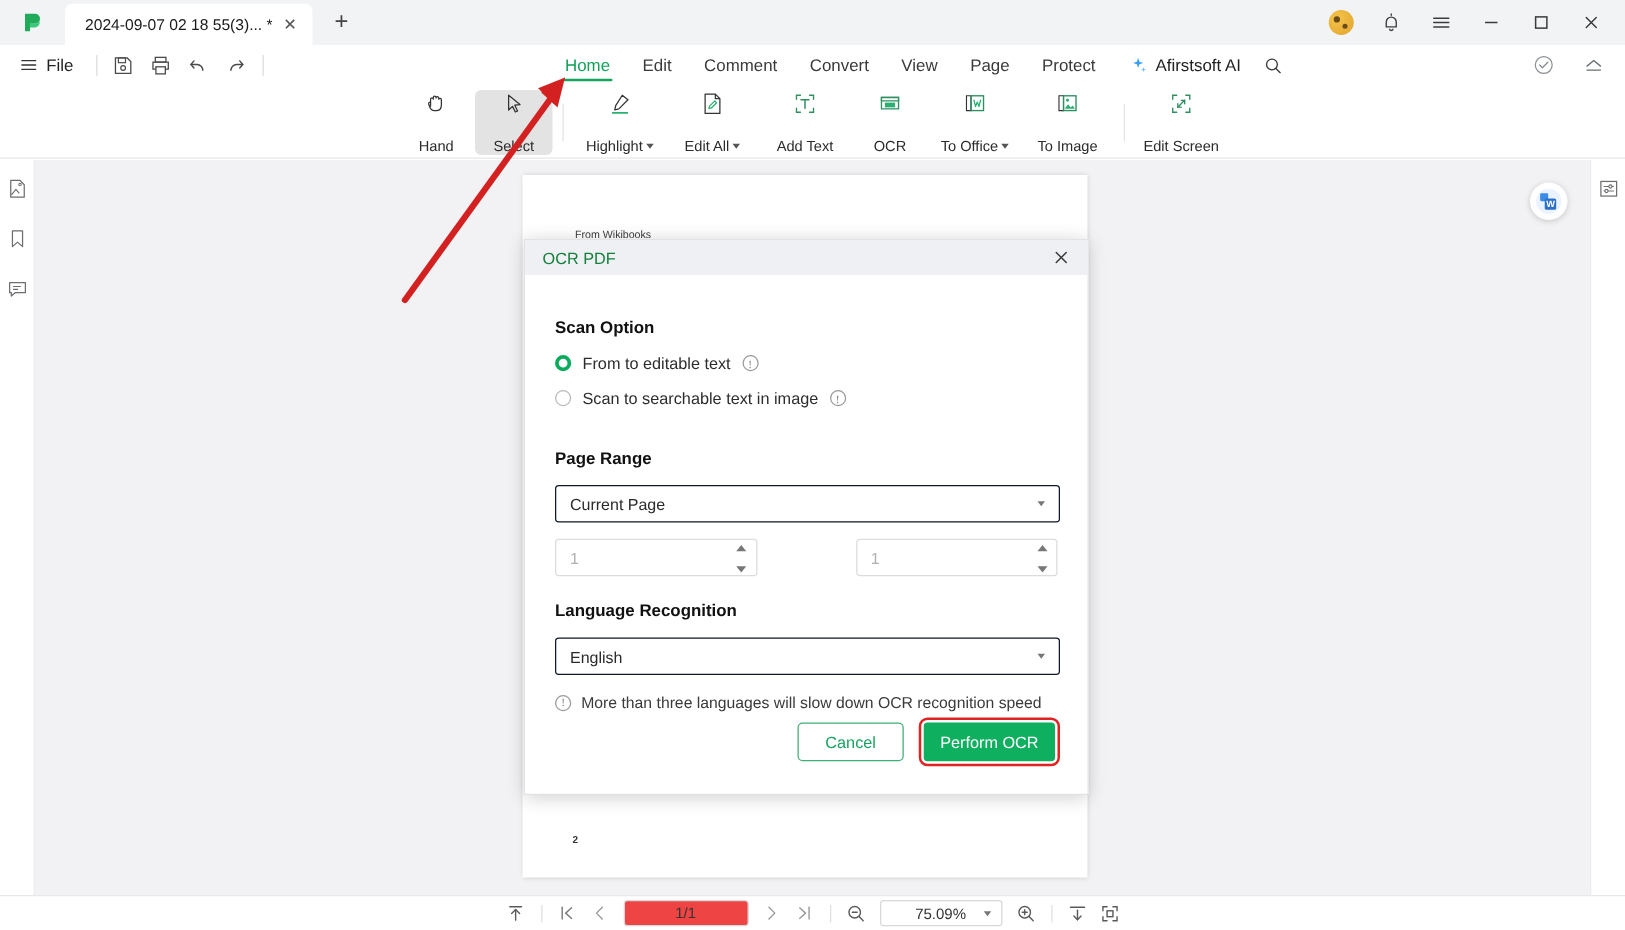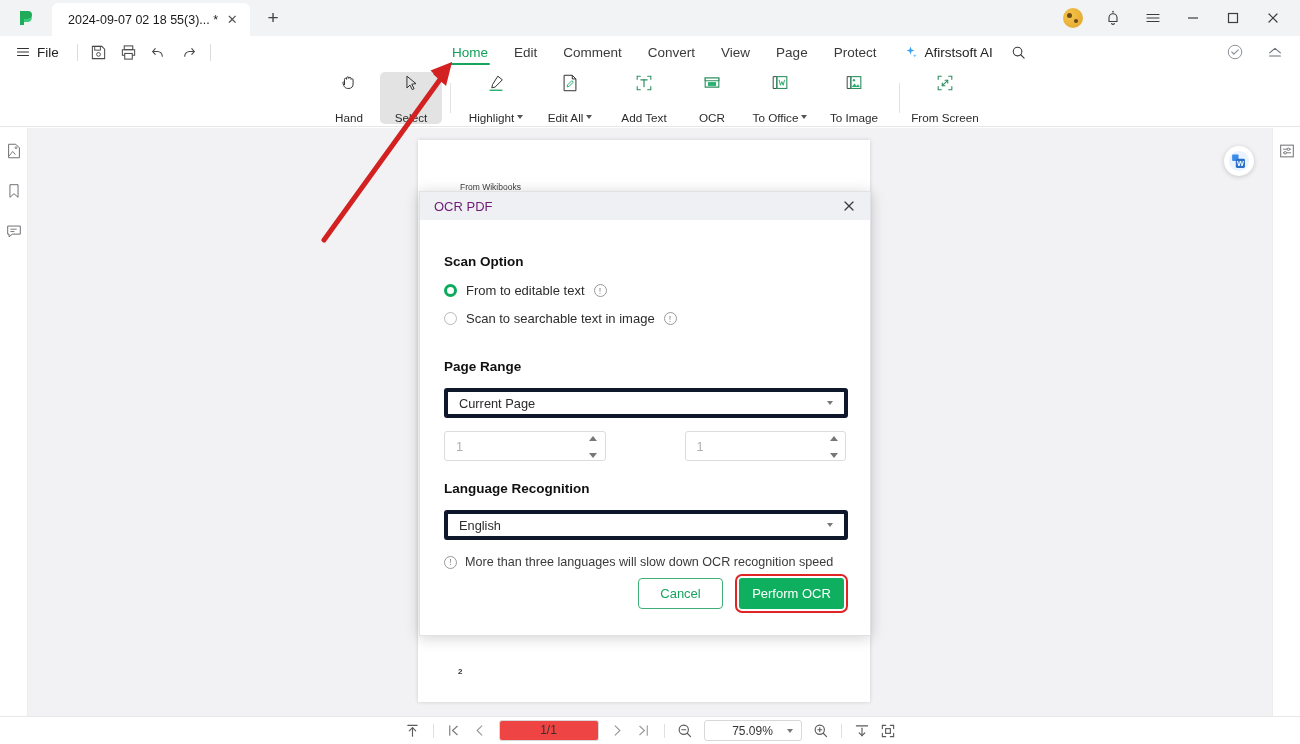--- a/index.html
+++ b/index.html
@@ -196,21 +196,21 @@
   
   .modal {
     position: absolute; left: 419px; top: 191px; width: 452px; height: 445px;
     background: #ffffff; box-shadow: 0 2px 14px rgba(0,0,0,0.18);
     border: 1px solid #e2e2e6;
   }
   .modal-head {
     height: 28px; background: #eef0f4; display: flex; align-items: center;
     padding: 0 10px 0 14px;
   }
-  .modal-title { font-size: 13px; color: #701a75; }
+  .modal-title { font-size: 13px; color: #15803d; }
   .modal-close {
     margin-left: auto; width: 22px; height: 22px; display: flex;
     align-items: center; justify-content: center; color: #444;
     font-size: 14px; cursor: pointer; border-radius: 3px;
   }
   .modal-body { padding: 34px 24px 0 24px; }
   .sec-title { font-size: 13.5px; font-weight: bold; color: #111; margin-bottom: 14px; }
   .radio-row {
     display: flex; align-items: center; gap: 9px; margin-bottom: 13px; cursor: pointer;
   }
@@ -220,21 +220,21 @@
   }
   .radio.on { border: 3.5px solid #0bab5c; background: #fff; }
   .radio-lbl { font-size: 13px; color: #2c2c2c; }
   .info-ico {
     width: 13px; height: 13px; border-radius: 50%; border: 1px solid #9a9a9a;
     color: #7a7a7a; font-size: 9px; display: inline-flex; align-items: center;
     justify-content: center; font-family: "Liberation Serif", serif; cursor: pointer;
   }
   .sec-gap { height: 20px; }
   .select-box {
-    width: 404px; height: 30px; border: 4px solid #0f172a; border-radius: 3px;
+    width: 404px; height: 30px; border: 1px solid #0f172a; border-radius: 3px;
     display: flex; align-items: center; padding: 0 11px;
     font-size: 12.8px; color: #2b2b2b; position: relative; background: #fff;
     cursor: pointer;
   }
   .select-box .caret-dn { position: absolute; right: 11px; border-top-color: #777; }
   .range-row { display: flex; gap: 79px; margin-top: 13px; }
   .num-box {
     width: 163px; height: 30px; border: 1px solid #dcdcdc; border-radius: 3px;
     display: flex; align-items: center; padding: 0 8px 0 11px;
     font-size: 12.8px; color: #b0b0b0; position: relative; background: #fff;
@@ -550,21 +550,21 @@
               <path d="M18.5 7 v-3.5 h-3.5"></path>
             <path d="M3.5 15 v3.5 h3.5"></path>
               <path d="M18.5 15 v3.5 h-3.5"></path>
             <line x1="8" y1="14" x2="14" y2="8"></line>
             <path d="M8 11 v3 h3"></path>
               <path d="M14 11 v-3 h-3"></path>
           </g>
         </svg>
       </span>
       <span class="lbl">
-          <span>From Screen</span>
+          <span>Edit Screen</span>
         </span>
     </div>
 
     <div class="ocr-highlight"></div>
   </div>
 
   <div class="leftrail">
     <div class="rail-ico">
       <svg width="18" height="18" viewBox="0 0 20 20">
         <path d="M4 2.5 h8 l4 4 v11 h-12 z" stroke="#6e6e72" stroke-width="1.1" fill="none" stroke-linejoin="round"></path>

